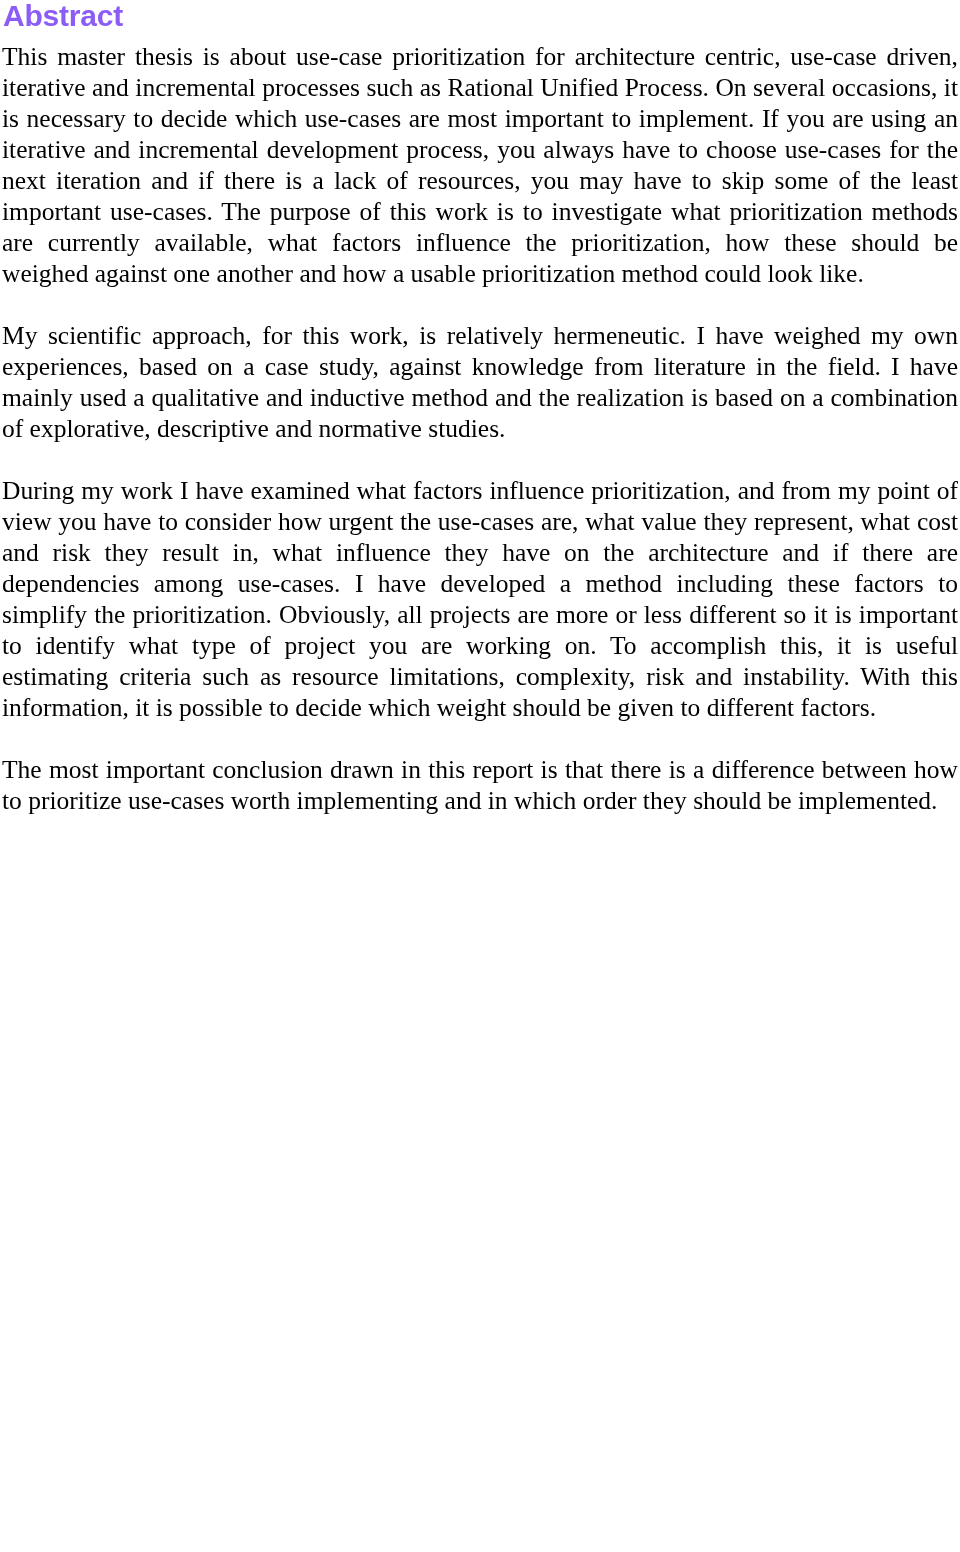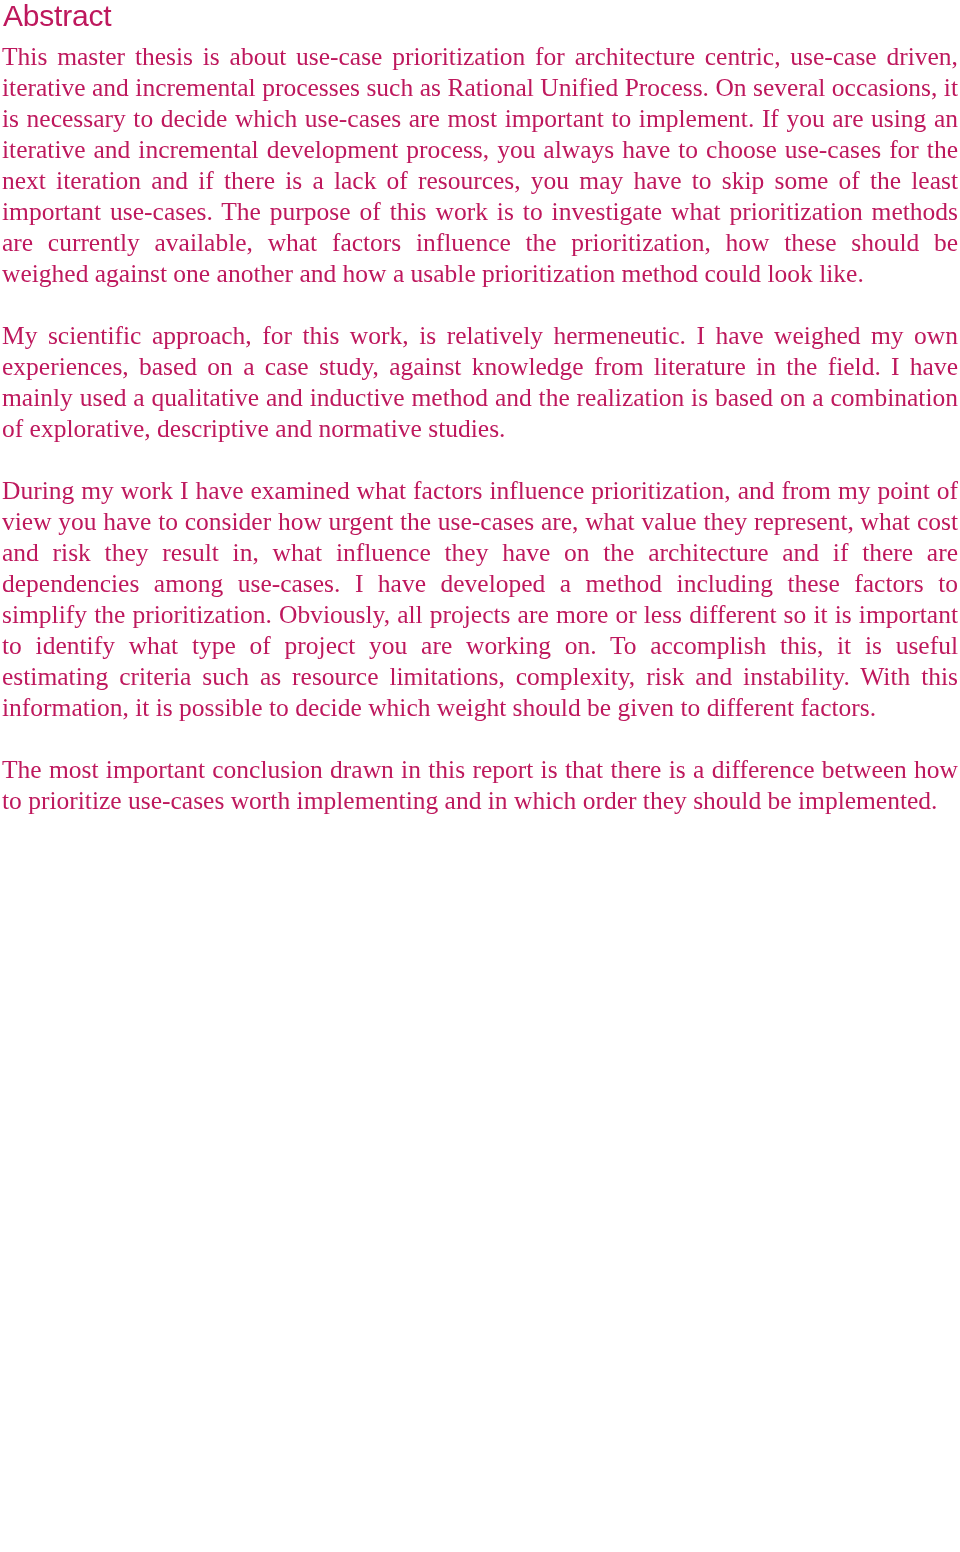--- a/index.html
+++ b/index.html
@@ -17,33 +17,33 @@
     box-sizing: border-box;
   }
   .content {
     position: absolute;
     left: 2px;
     top: 0;
     width: 956px;
   }
   .heading {
     font-family: "Liberation Sans", sans-serif;
-    font-weight: normal;
+    font-weight: bold;
     font-size: 30px;
     line-height: 32px;
-    color: #be185d;
+    color: #8b5cf6;
     margin: 0;
     padding: 0 0 0 1px;
     letter-spacing: -0.2px;
   }
   .body-text {
     font-family: "Liberation Serif", serif;
     font-size: 25.5px;
     line-height: 31px;
-    color: #be185d;
+    color: #000000;
     text-align: justify;
     text-justify: inter-word;
     margin: 0;
     padding: 0;
     -webkit-hyphens: none;
     hyphens: none;
   }
   .para-gap-1 { margin-top: 9px; }
   .para-break { height: 31px; }
   .page-number {

